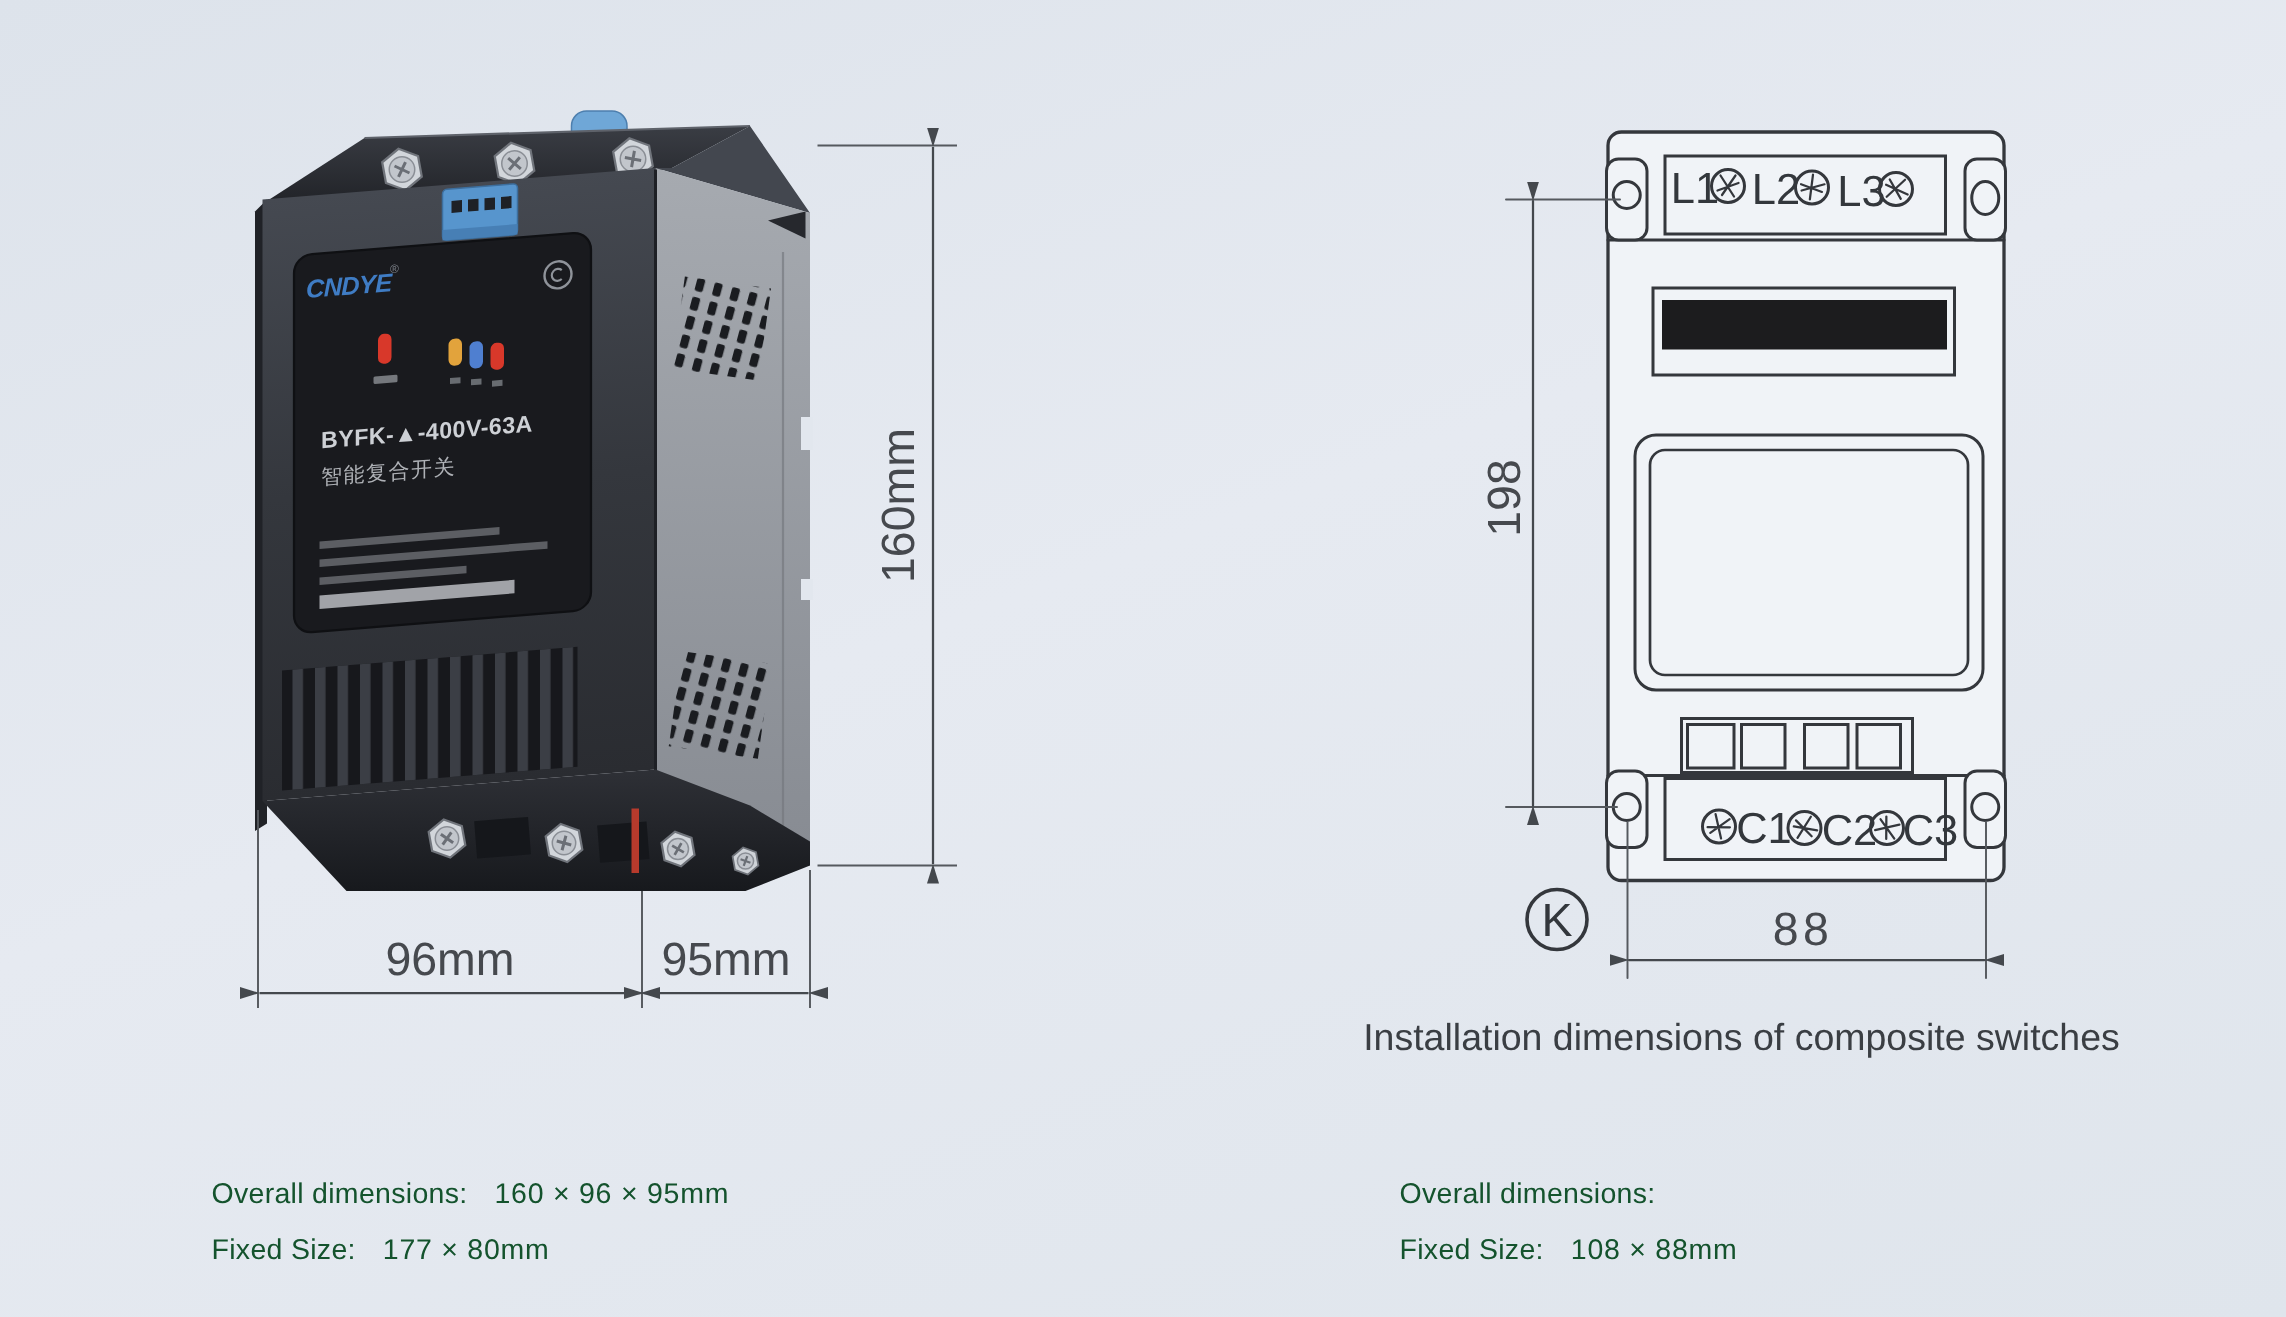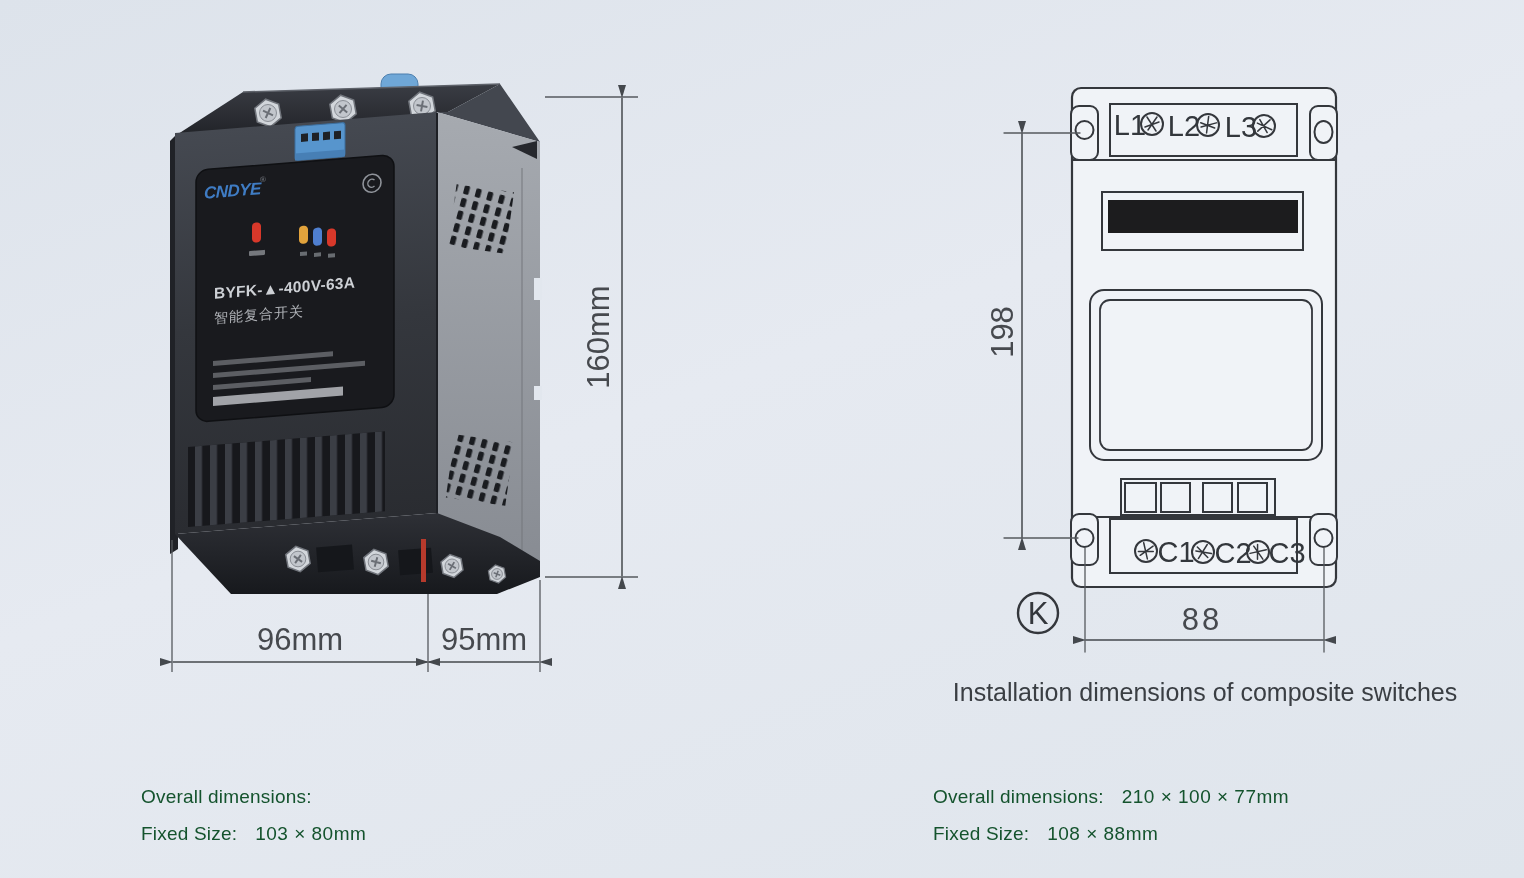--- a/index.html
+++ b/index.html
@@ -257,36 +257,36 @@
       <line x1="1085" y1="548" x2="1085" y2="652"></line>
       <line x1="1324" y1="548" x2="1324" y2="652"></line>
     </g>
     <line x1="1022" y1="134" x2="1022" y2="537" stroke="#44484d" stroke-width="1.5" marker-start="url(#arw)" marker-end="url(#arw)"></line>
     <line x1="1086" y1="640" x2="1323" y2="640" stroke="#44484d" stroke-width="1.5" marker-start="url(#arw)" marker-end="url(#arw)"></line>
     <text class="dimtxt" font-size="29" text-anchor="middle" transform="translate(1013,332) rotate(-90)">198</text>
     <text x="1202" y="630" class="dimtxt" font-size="29" text-anchor="middle" letter-spacing="3">88</text>
   </g>
 </svg>
 
-<div class="caption" style="left:900px;top:676px;width:610px;">
+<div class="caption" style="left:856px;top:676px;width:610px;">
   <div>Installation dimensions of composite switches</div>
 </div>
 
 <div class="spec-block" style="left:141px;top:786px;">
   <div class="spec-row">
     <span class="spec-label">Overall dimensions:</span>
+    <span class="spec-value">160 × 96 × 95mm</span>
   </div>
   <div class="spec-row">
     <span class="spec-label">Fixed Size:</span>
-    <span class="spec-value">103 × 80mm</span>
+    <span class="spec-value">177 × 80mm</span>
   </div>
 </div>
 
 <div class="spec-block" style="left:933px;top:786px;">
   <div class="spec-row">
     <span class="spec-label">Overall dimensions:</span>
-    <span class="spec-value">210 × 100 × 77mm</span>
   </div>
   <div class="spec-row">
     <span class="spec-label">Fixed Size:</span>
     <span class="spec-value">108 × 88mm</span>
   </div>
 </div>
 
 </body></html>

